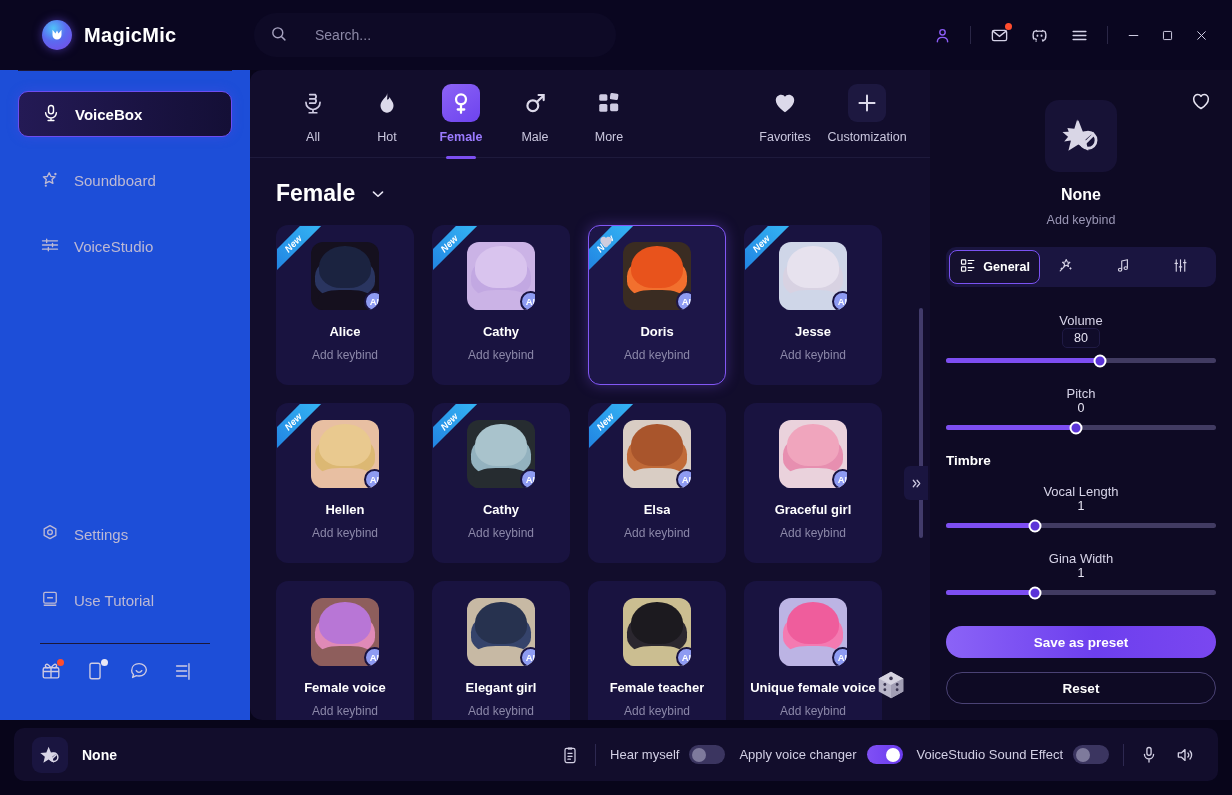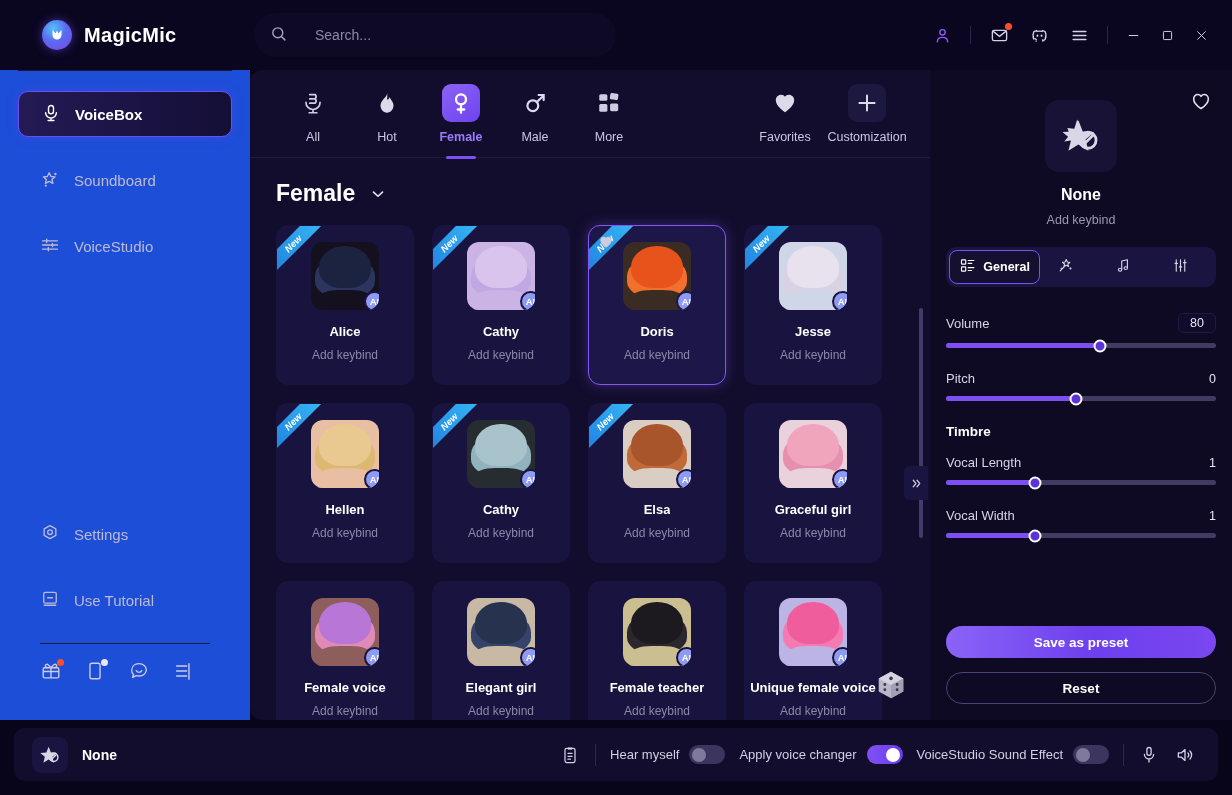--- a/index.html
+++ b/index.html
@@ -344,20 +344,21 @@
     font-weight: bold; color: #fff;
     flex: 1.55;
   }
   .tab svg { width: 17px; height: 17px; }
 
   .sliders { margin-top: 26px; }
   .slider-row { margin-bottom: 23px; }
   .slider-top {
     display: flex; align-items: center; justify-content: space-between;
     margin-bottom: 10px;
+    flex-direction: column;
   }
   .slider-label { font-size: 13px; color: #d7d4e8; }
   .slider-val { font-size: 12.5px; color: #e6e4f2; }
   .slider-val.boxed {
     background: #100c2a; border-radius: 5px;
     padding: 2px 10px; min-width: 38px; text-align: center;
     border: 1px solid #1f1a44;
   }
   .track {
     height: 5px; border-radius: 3px; background: #413b62;
@@ -974,21 +975,21 @@
             <span class="slider-val">1</span>
           </div>
           <div class="track">
             <div class="fill" style="width:33%"></div>
             <div class="knob" style="left:33%"></div>
           </div>
         </div>
 
         <div class="slider-row">
           <div class="slider-top">
-            <span class="slider-label">Vocal Width</span>
+            <span class="slider-label">Gina Width</span>
             <span class="slider-val">1</span>
           </div>
           <div class="track">
             <div class="fill" style="width:33%"></div>
             <div class="knob" style="left:33%"></div>
           </div>
         </div>
       </div>
 
       <div class="rp-actions">

